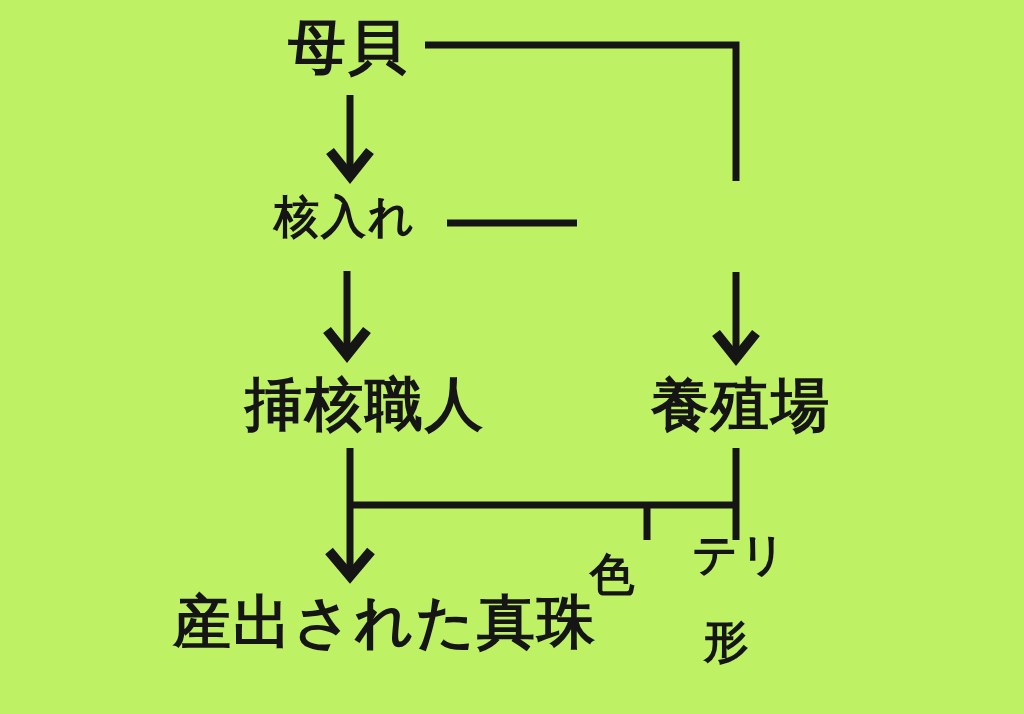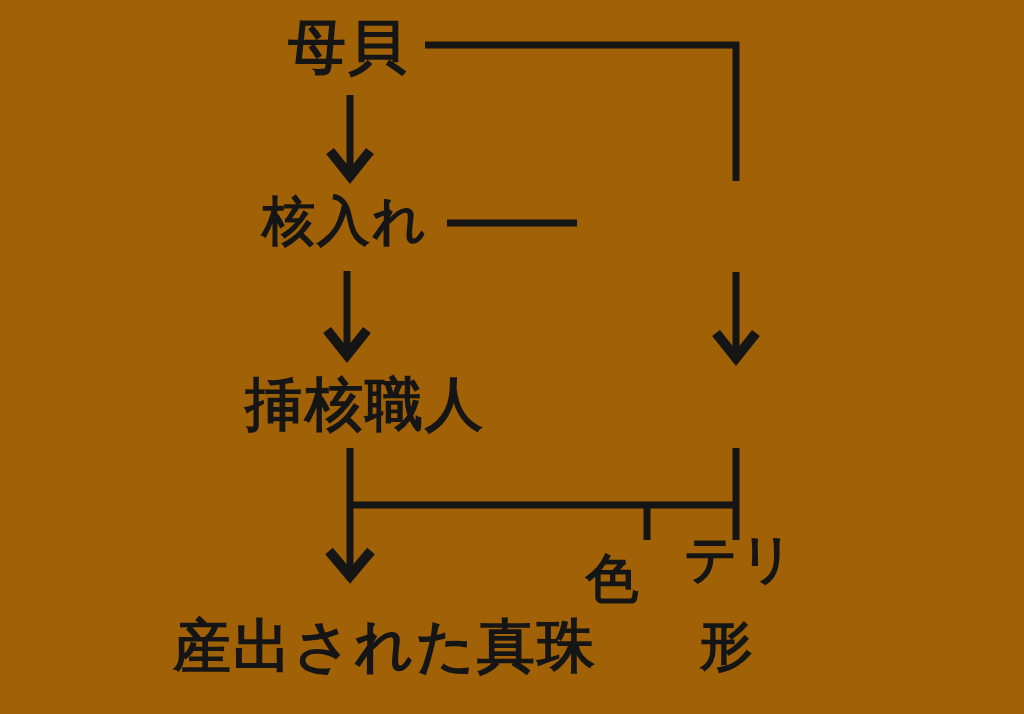--- a/index.html
+++ b/index.html
@@ -3,21 +3,21 @@
 <meta charset="utf-8">
 <style>
   html, body {
     margin: 0;
     padding: 0;
   }
   .stage {
     position: relative;
     width: 1024px;
     height: 714px;
-    background: #a16207;
+    background: #bef264;
     overflow: hidden;
     font-family: "DejaVu Sans", "Liberation Sans", sans-serif;
   }
   .lines-layer {
     position: absolute;
     left: 0;
     top: 0;
     width: 1024px;
     height: 714px;
   }
@@ -26,21 +26,21 @@
     transform: translateX(-50%);
     font-weight: bold;
     font-size: 58px;
     line-height: 1.05;
     letter-spacing: 2px;
     color: #151515;
     white-space: nowrap;
     user-select: none;
   }
   .node-small {
-    font-size: 53px;
+    font-size: 45px;
   }
   svg .ink {
     stroke: #151515;
     fill: none;
   }
 </style>
 </head>
 <body>
 
 <div class="stage">
@@ -78,22 +78,23 @@
     </g>
   </svg>
 
   <div class="node" style="left:348px; top:17px;">母貝</div>
 
   <div class="node node-small" style="left:345px; top:193px;">核入れ</div>
 
 
   <div class="node" style="left:365px; top:374px;text-align:center;">挿核職人</div>
 
+  <div class="node" style="left:741px; top:375px;">養殖場</div>
 
-  <div class="node" style="left:385px; top:616px;">産出された真珠</div>
+  <div class="node" style="left:385px; top:592px;">産出された真珠</div>
 
   <div class="node node-small" style="left:613px; top:551px;">色</div>
 
   <div class="node node-small" style="left:740px; top:531px;">テリ</div>
 
   <div class="node node-small" style="left:727px; top:618px;">形</div>
 
 </div>
 
 </body></html>

